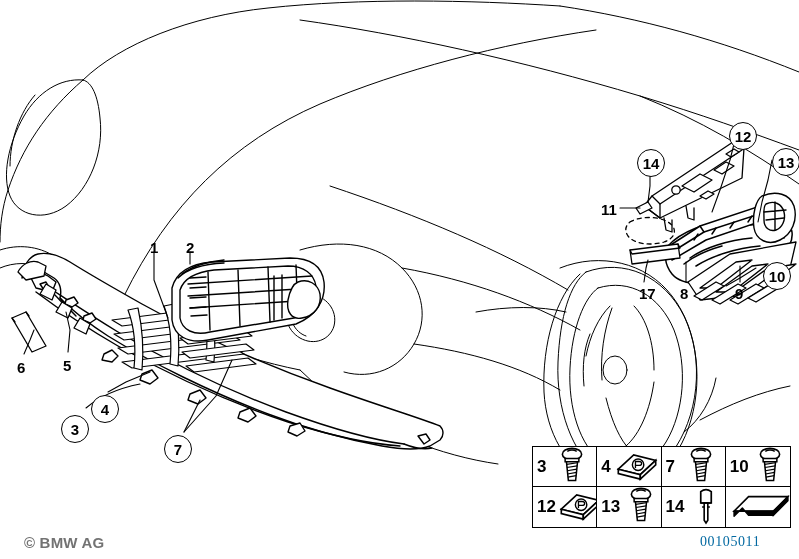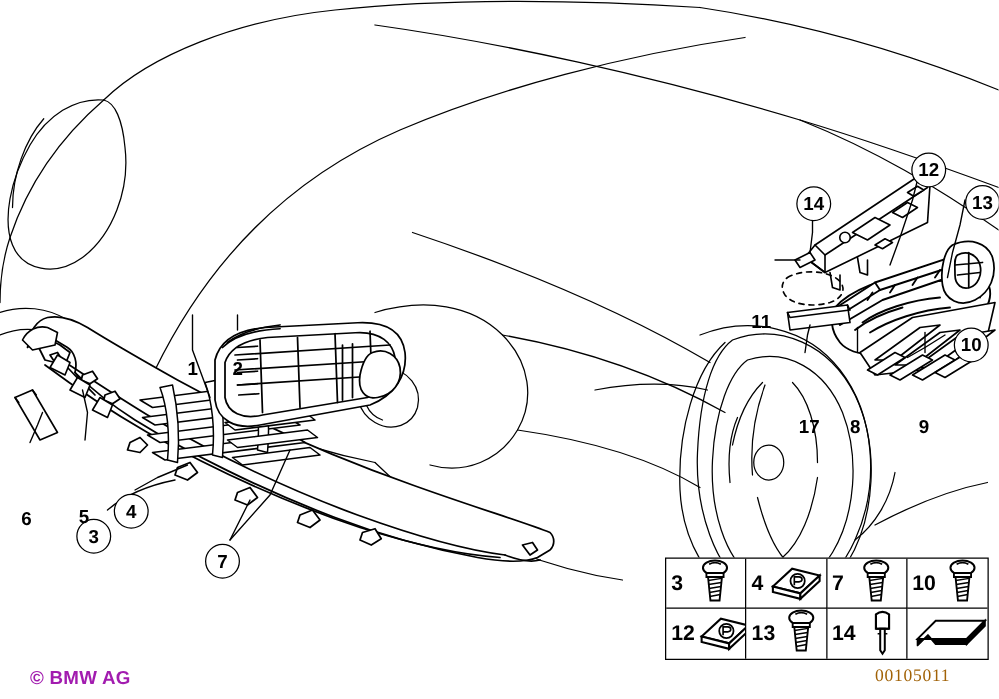--- a/index.html
+++ b/index.html
@@ -35,50 +35,49 @@
     position: absolute;
     font-family: "Liberation Sans", sans-serif;
     font-weight: bold;
     color: #000;
     line-height: 1;
     pointer-events: auto;
     user-select: none;
   }
   .callout.plain {
     font-size: 15px;
-    margin-top: 48px;
   }
   .callout.circled {
     font-size: 15px;
     width: 26px;
     height: 26px;
     border: 1.6px solid #000;
     border-radius: 50%;
     background: #fff;
     display: flex;
     align-items: center;
     justify-content: center;
   }
   #copyright {
     position: absolute;
     left: 24px;
     top: 534px;
     font-size: 15px;
     font-weight: bold;
     letter-spacing: 0.2px;
-    color: #a21caf;
+    color: #737373;
     font-family: "Liberation Sans", sans-serif;
     white-space: nowrap;
   }
   #docnumber {
     position: absolute;
     left: 700px;
     top: 534px;
     font-size: 14px;
-    color: #a16207;
+    color: #0369a1;
     font-family: "Liberation Serif", serif;
     letter-spacing: 0.6px;
     white-space: nowrap;
   }
   #legend {
     position: absolute;
     left: 532px;
     top: 446px;
     width: 259px;
     height: 82px;

